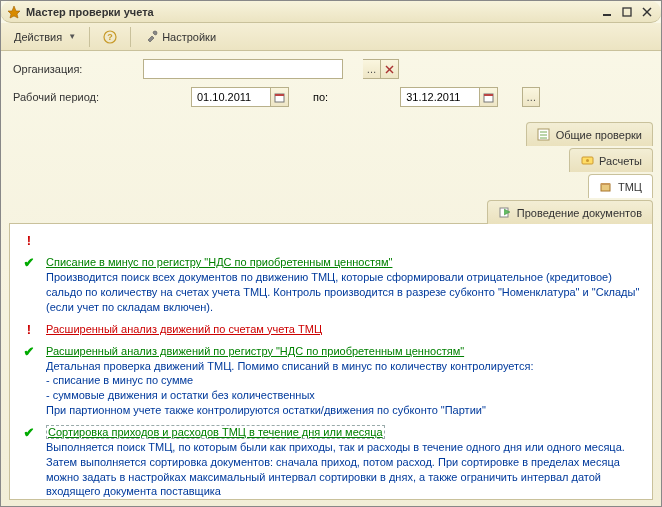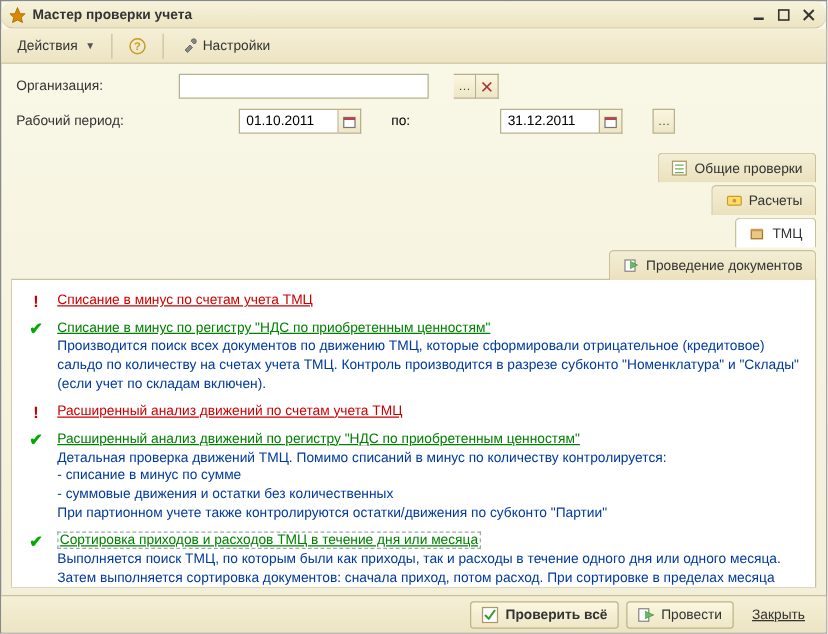--- a/index.html
+++ b/index.html
@@ -180,21 +180,20 @@
             <path d="M6 3 L12 6 L6 9" fill="#6b6" stroke="#383" stroke-width="0.5"></path>
           </svg>
         </span>
       <span>Проведение документов</span>
     </div>
   </div>
 
   <div class="content" id="checks-container">
   <div class="item">
         <div class="mark err">!</div>
-        <div class="body"><span class="link red">Списание в минус по счетам учета ТМЦ</span></div>
       </div>
       <div class="item">
         <div class="mark ok">✔</div>
         <div class="body"><span class="link green">Списание в минус по регистру "НДС по приобретенным ценностям"</span><div class="desc" style="white-space: pre-line;">Производится поиск всех документов по движению ТМЦ, которые сформировали отрицательное (кредитовое) сальдо по количеству на счетах учета ТМЦ. Контроль производится в разрезе субконто "Номенклатура" и "Склады" (если учет по складам включен).</div></div>
       </div>
       <div class="item">
         <div class="mark err">!</div>
         <div class="body"><span class="link red">Расширенный анализ движений по счетам учета ТМЦ</span></div>
       </div>
       <div class="item">
@@ -203,33 +202,14 @@
 - списание в минус по сумме
 - суммовые движения и остатки без количественных
 При партионном учете также контролируются остатки/движения по субконто "Партии"</div></div>
       </div>
       <div class="item">
         <div class="mark ok">✔</div>
         <div class="body"><span class="link green dashed">Сортировка приходов и расходов ТМЦ в течение дня или месяца</span><div class="desc" style="white-space: pre-line;">Выполняется поиск ТМЦ, по которым были как приходы, так и расходы в течение одного дня или одного месяца. Затем выполняется сортировка документов: сначала приход, потом расход. При сортировке в пределах месяца можно задать в настройках максимальный интервал сортировки в днях, а также ограничить интервал датой входящего документа поставщика</div></div>
       </div>
     </div>
 
-  <div class="footer">
-    <div class="fbtn">
-      <svg width="14" height="14">
-          <rect x="1" y="1" width="12" height="12" fill="#fff" stroke="#a96"></rect>
-          <path d="M3 7 L6 10 L11 3" fill="none" stroke="#393" stroke-width="1.6"></path>
-        </svg>
-      <span class="bold">Проверить всё</span>
-    </div>
-    <div class="fbtn">
-      <svg width="14" height="14">
-          <rect x="1" y="2" width="8" height="10" fill="#fff" stroke="#888"></rect>
-          <path d="M6 4 L13 7 L6 10" fill="#6b6" stroke="#383" stroke-width="0.5"></path>
-        </svg>
-      <span>Провести</span>
-    </div>
-    <div class="fbtn flat">
-      <span>Закрыть</span>
-    </div>
-  </div>
 
 </div>
 
 </body></html>

